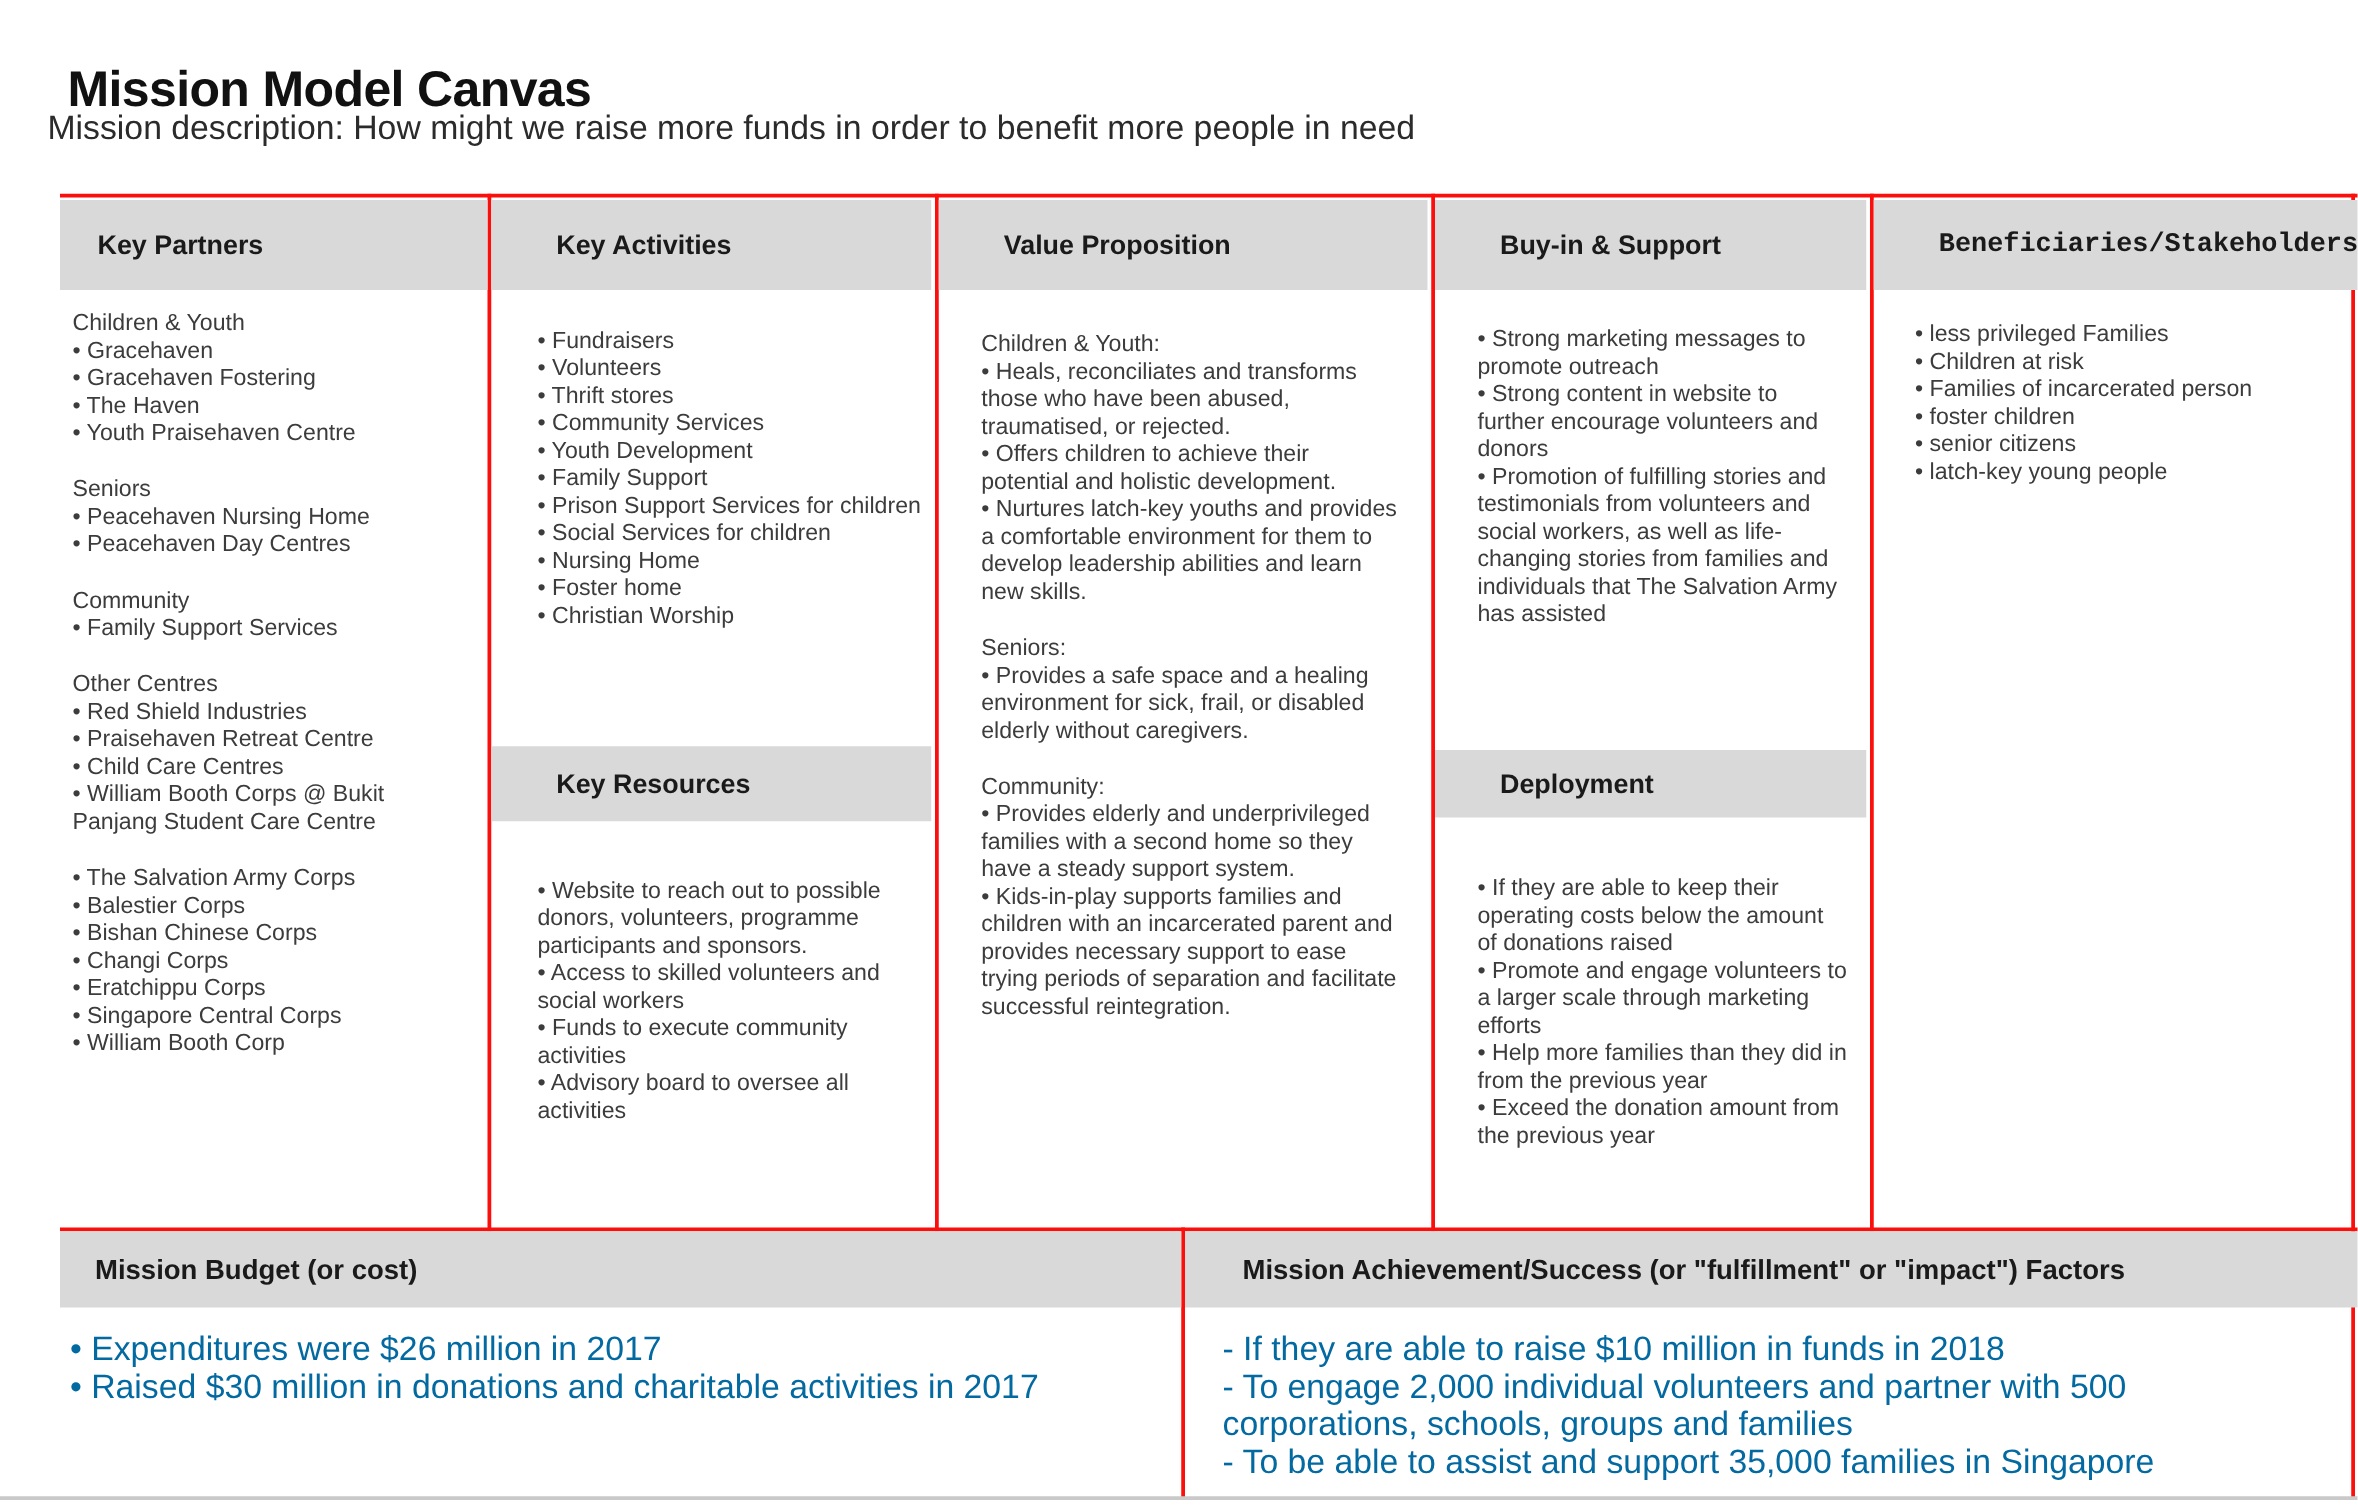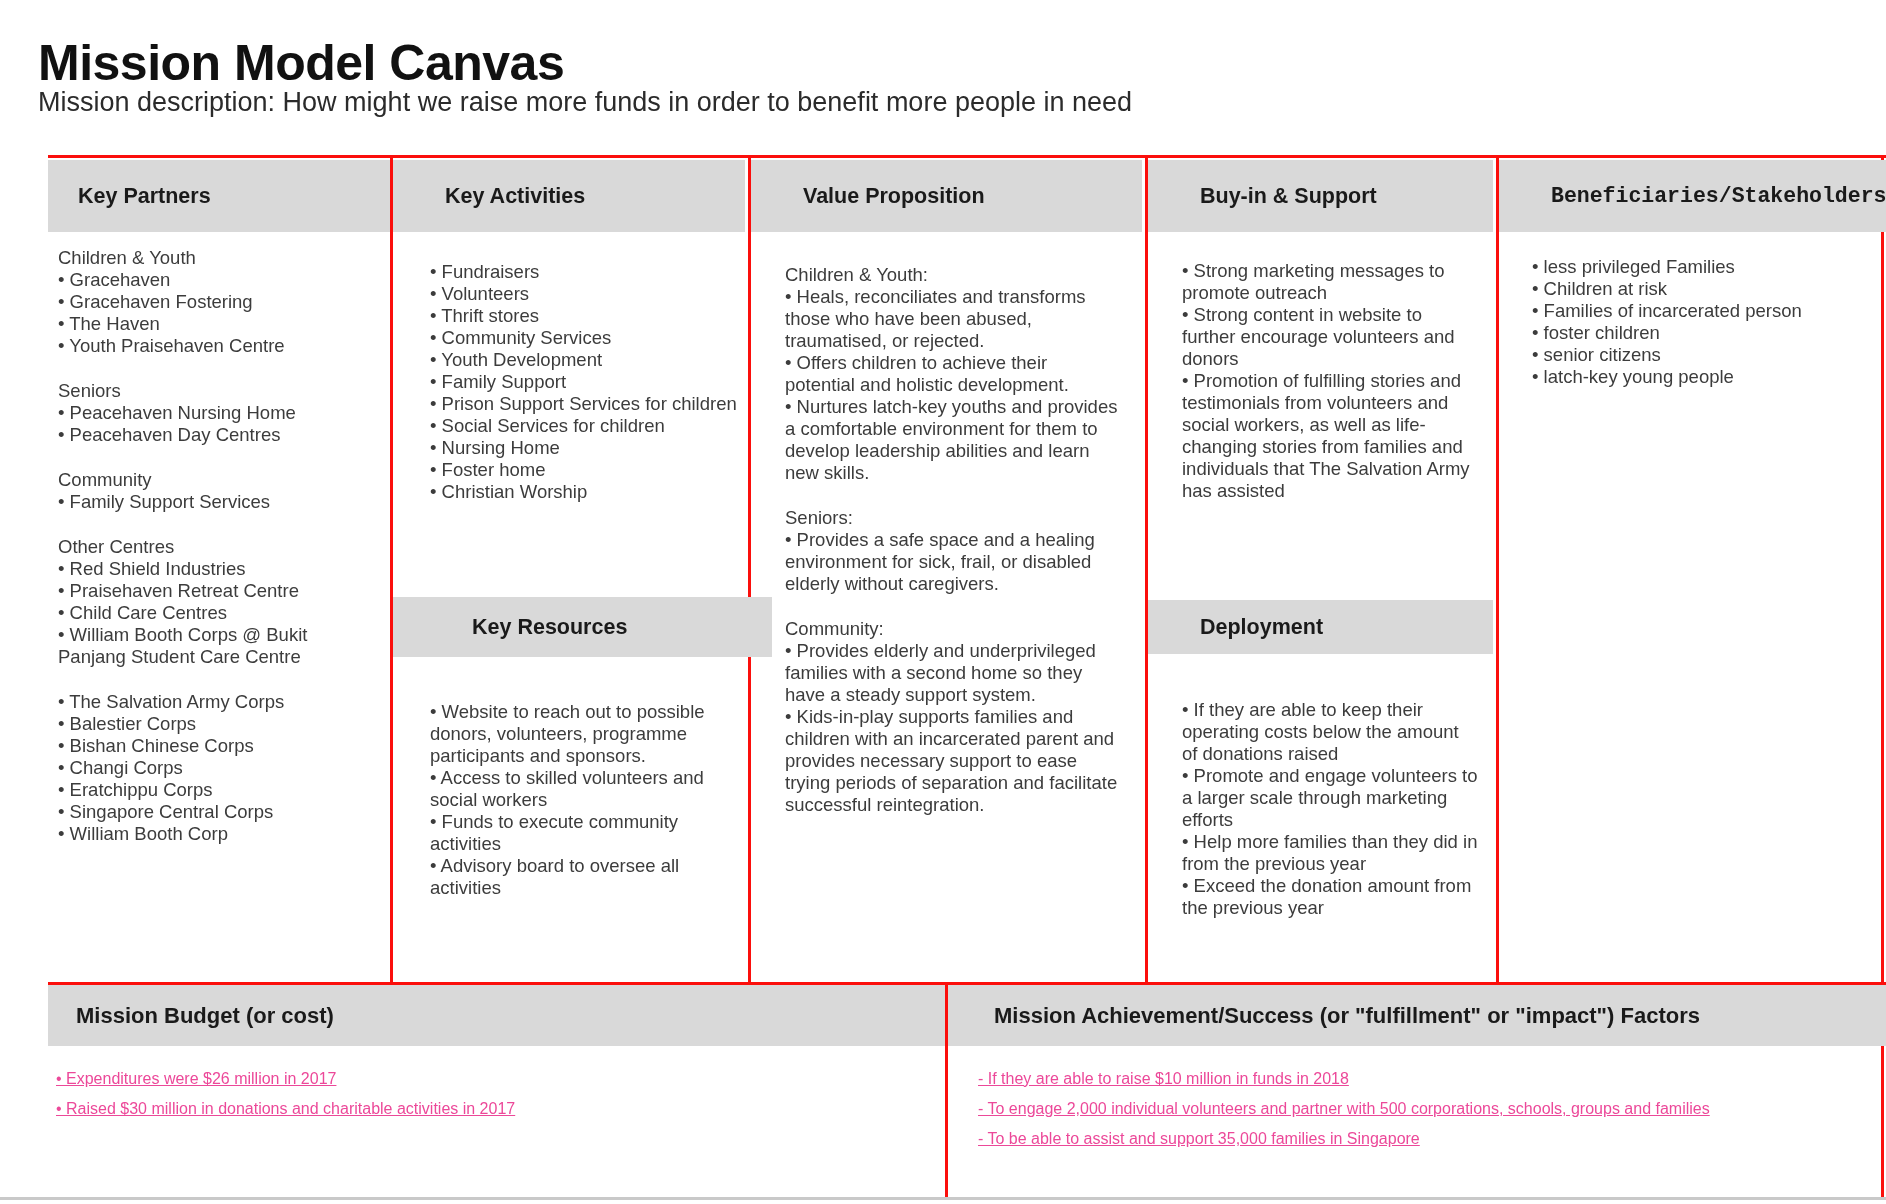--- a/index.html
+++ b/index.html
@@ -8,22 +8,22 @@
     --edge:#c9c9c9;
     --ink:#1a1a1a;
     --body:#3c3c3c;
   }
   html,body{margin:0;padding:0;}
   body{
     width:1886px;height:1204px;position:relative;background:#ffffff;
     font-family:"Liberation Sans", sans-serif;overflow:hidden;
   }
   #title{
-    position:absolute;left:38px;top:34px;margin:0;
-    font-size:50px;font-weight:bold;color:#111;letter-spacing:-0.5px;
+    position:absolute;left:38px;top:34px;margin:16px;
+    font-size:40px;font-weight:bold;color:#111;letter-spacing:-0.5px;
   }
   #subtitle{
     position:absolute;left:38px;top:87px;margin:0;
     font-size:27px;font-weight:normal;color:#2b2b2b;
   }
   .hline,.vline{position:absolute;background:var(--line);}
   #line-top{left:48px;top:155px;width:1838px;height:3px;}
   #line-mid{left:48px;top:982px;width:1838px;height:3px;}
   #v1{left:390px;top:155px;width:3px;height:830px;}
   #v2{left:748px;top:155px;width:3px;height:830px;}
@@ -40,41 +40,41 @@
   .band h2{
     margin:16px;font-size:21.5px;font-weight:bold;color:var(--ink);
     padding-left:14px;white-space:nowrap;
   }
   .band.ind h2{padding-left:36px;}
   #band-kp{left:48px;top:160px;width:342px;height:72px;}
   #band-ka{left:393px;top:160px;width:352px;height:72px;}
   #band-vp{left:751px;top:160px;width:391px;height:72px;}
   #band-bi{left:1148px;top:160px;width:345px;height:72px;}
   #band-bn{left:1499px;top:160px;width:387px;height:72px;font-family:Liberation Mono, monospace;}
-  #band-kr{left:393px;top:597px;width:352px;height:60px;padding-left:27px;}
+  #band-kr{left:393px;top:597px;width:352px;height:60px;}
   #band-dp{left:1148px;top:600px;width:345px;height:54px;}
   #band-mb{left:48px;top:985px;width:897px;height:61px;}
   #band-ma{left:948px;top:985px;width:938px;height:61px;}
   #band-mb h2,#band-ma h2{font-size:22px;}
   #band-mb h2{padding-left:12px;}
   #band-ma h2{padding-left:30px;}
 
   .content{
     position:absolute;font-size:18.5px;line-height:22px;color:var(--body);
   }
   .content .line{margin:0;}
   .content .gap{height:23px;}
   #content-kp{left:58px;top:247px;width:322px;}
   #content-ka{left:430px;top:261px;width:308px;}
   #content-kr{left:430px;top:701px;width:308px;}
   #content-vp{left:785px;top:264px;width:334px;}
   #content-bi{left:1182px;top:260px;width:296px;}
   #content-dp{left:1182px;top:699px;width:296px;}
   #content-bn{left:1532px;top:256px;width:350px;}
-  #content-mb,#content-ma{font-size:16px;line-height:30px;color:#ec4899;text-decoration:underline;}
+  #content-mb,#content-ma{font-size:27px;line-height:30px;color:#0369a1;}
   #content-mb{left:56px;top:1064px;width:870px;}
   #content-ma{left:978px;top:1064px;width:845px;}
 </style>
 </head>
 <body>
 
 <h1 id="title">Mission Model Canvas</h1>
 <p id="subtitle">Mission description: How might we raise more funds in order to benefit more people in need</p>
 
 <div class="hline" id="line-top"></div>

